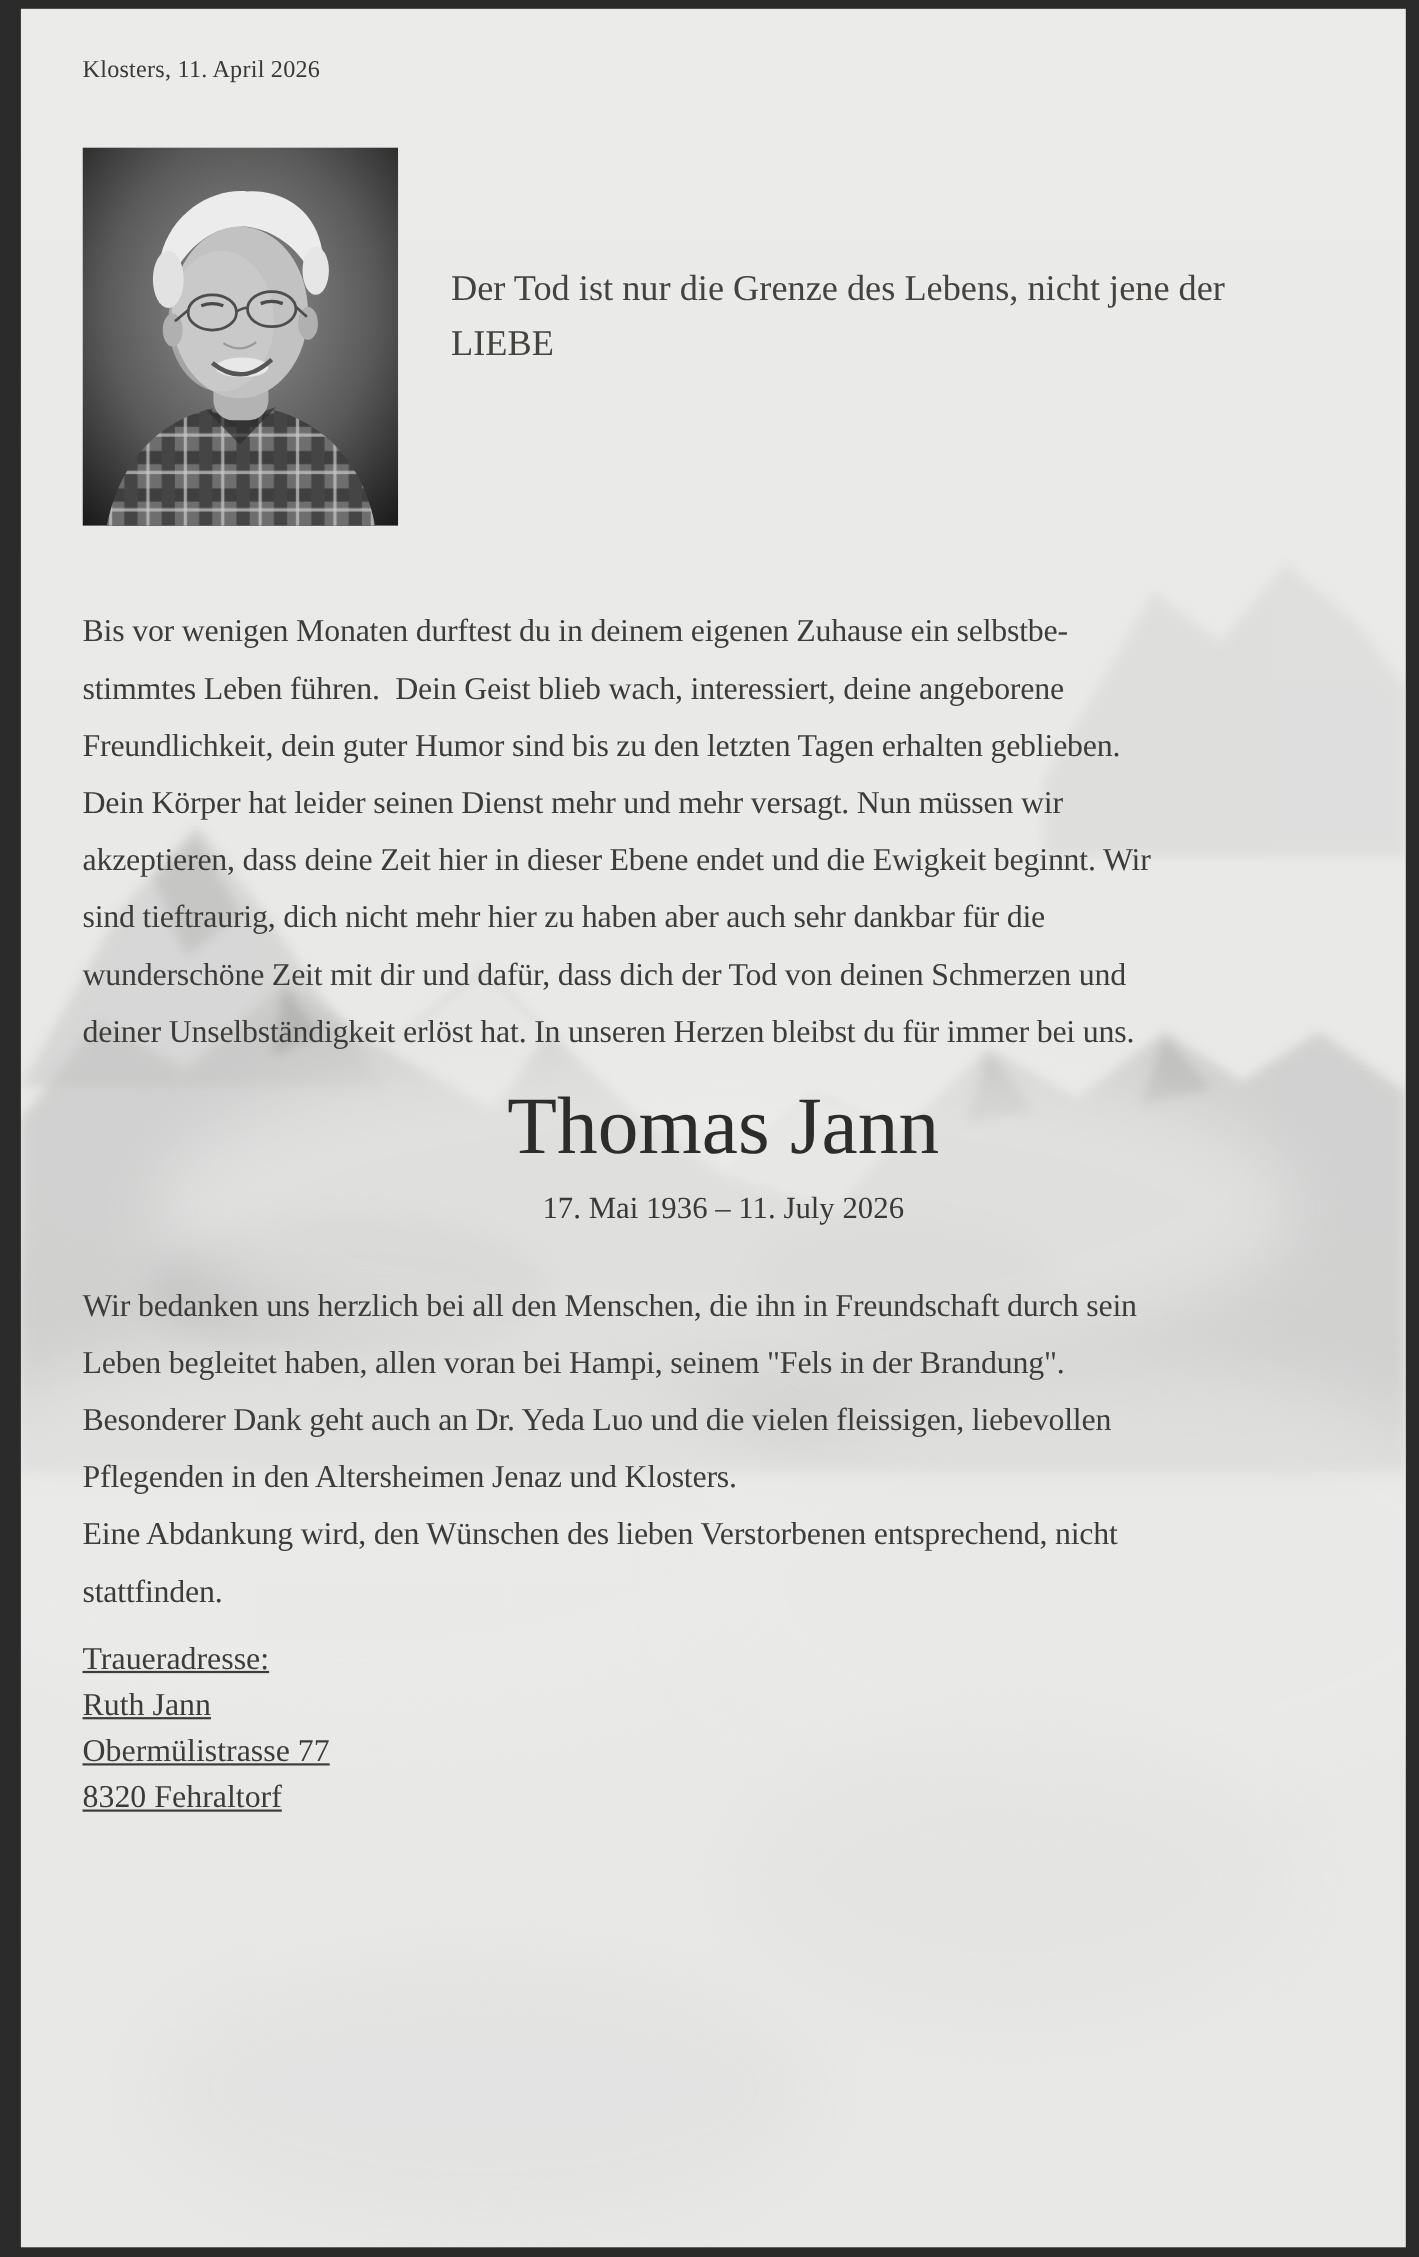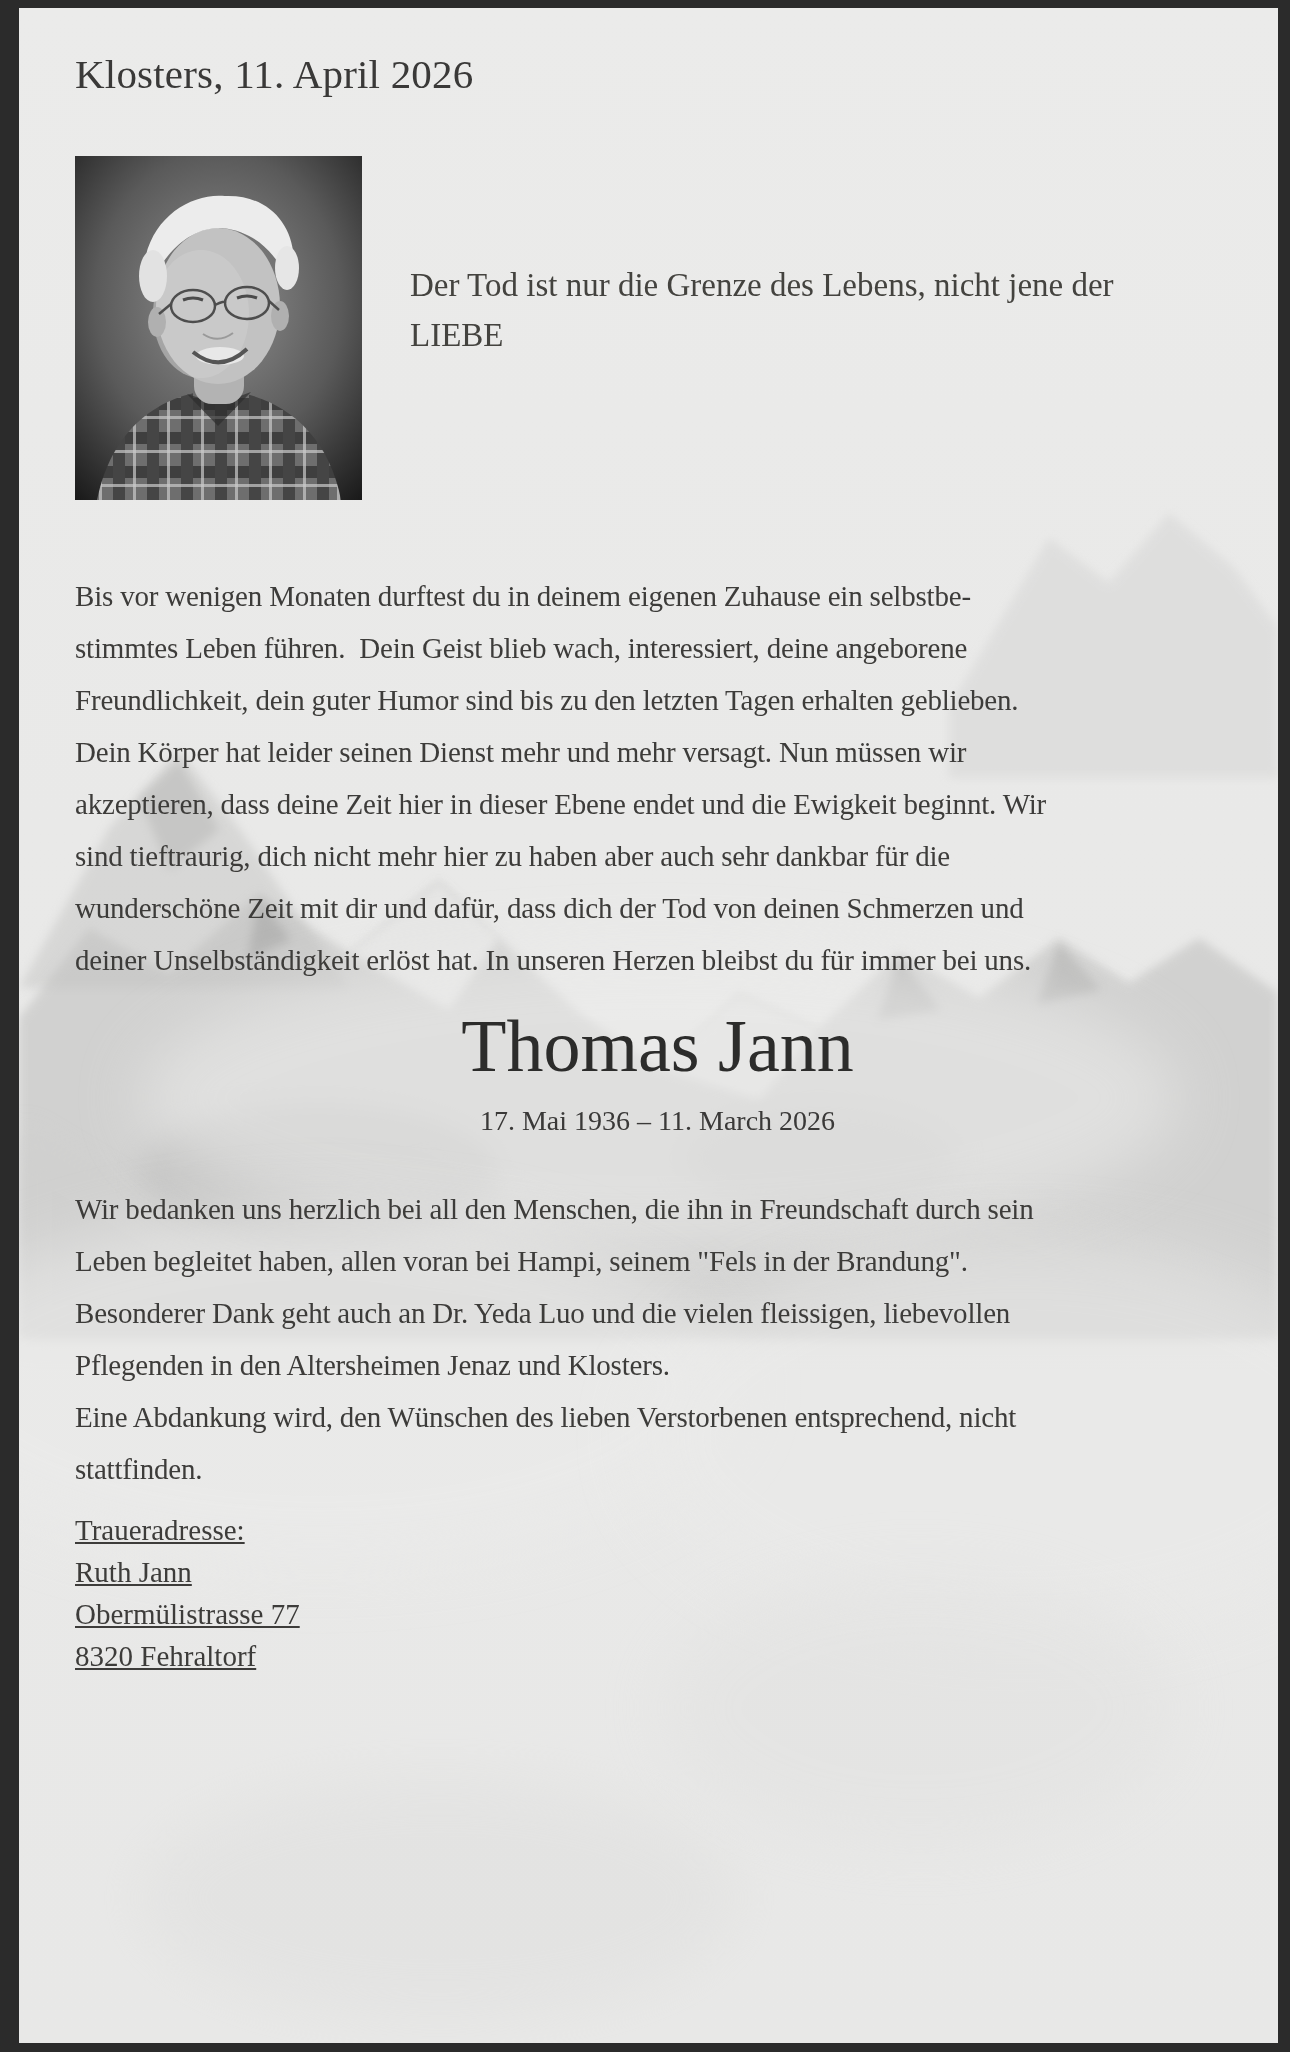--- a/index.html
+++ b/index.html
@@ -24,21 +24,21 @@
   .content {
     position: relative;
     z-index: 2;
     box-sizing: border-box;
     height: 100%;
     padding: 18px 38px 0 56px;
     color: #3d3c3a;
   }
   .dateline {
     margin-top: 24px;
-    font-size: 41px;
+    font-size: 22px;
     letter-spacing: 0.2px;
     color: #3a3938;
   }
   .photo-row { display: flex; align-items: flex-start; margin-top: 58px; }
   .photo {
     width: 287px; height: 344px;
     flex: 0 0 auto;
     display: block;
   }
   .quote {
@@ -184,21 +184,21 @@
       <div class="line">stimmtes Leben führen.  Dein Geist blieb wach, interessiert, deine angeborene</div>
       <div class="line">Freundlichkeit, dein guter Humor sind bis zu den letzten Tagen erhalten geblieben.</div>
       <div class="line">Dein Körper hat leider seinen Dienst mehr und mehr versagt. Nun müssen wir</div>
       <div class="line">akzeptieren, dass deine Zeit hier in dieser Ebene endet und die Ewigkeit beginnt. Wir</div>
       <div class="line">sind tieftraurig, dich nicht mehr hier zu haben aber auch sehr dankbar für die</div>
       <div class="line">wunderschöne Zeit mit dir und dafür, dass dich der Tod von deinen Schmerzen und</div>
       <div class="line">deiner Unselbständigkeit erlöst hat. In unseren Herzen bleibst du für immer bei uns.</div>
     </div>
 
     <div class="deceased-name">Thomas Jann</div>
-    <div class="life-dates">17. Mai 1936 – 11. March 2026</div>
+    <div class="life-dates">17. Mai 1936 – 11. July 2026</div>
 
     <div class="para para-2">
       <div class="line">Wir bedanken uns herzlich bei all den Menschen, die ihn in Freundschaft durch sein</div>
       <div class="line">Leben begleitet haben, allen voran bei Hampi, seinem "Fels in der Brandung".</div>
       <div class="line">Besonderer Dank geht auch an Dr. Yeda Luo und die vielen fleissigen, liebevollen</div>
       <div class="line">Pflegenden in den Altersheimen Jenaz und Klosters.</div>
       <div class="line">Eine Abdankung wird, den Wünschen des lieben Verstorbenen entsprechend, nicht</div>
       <div class="line">stattfinden.</div>
     </div>
 

